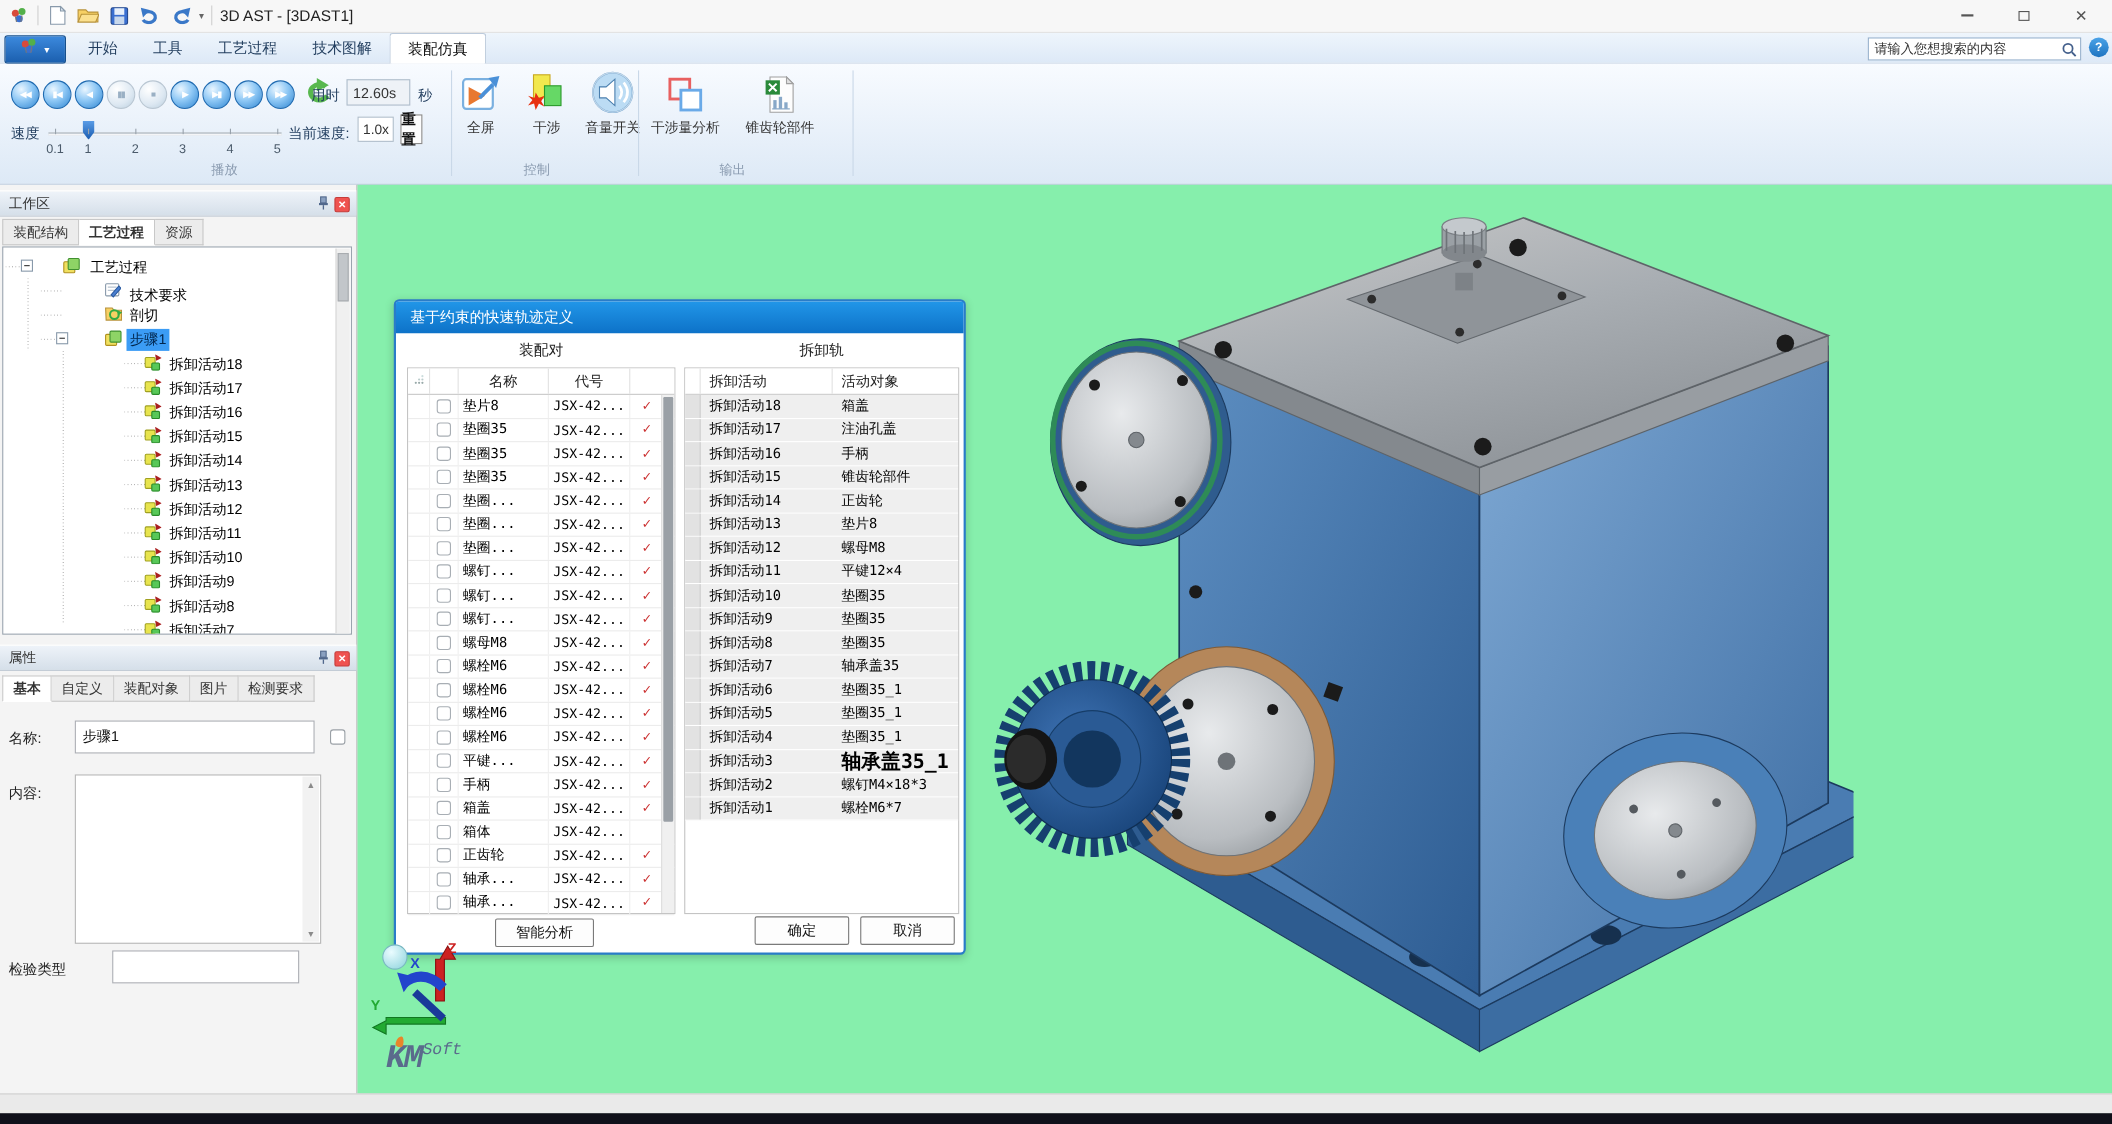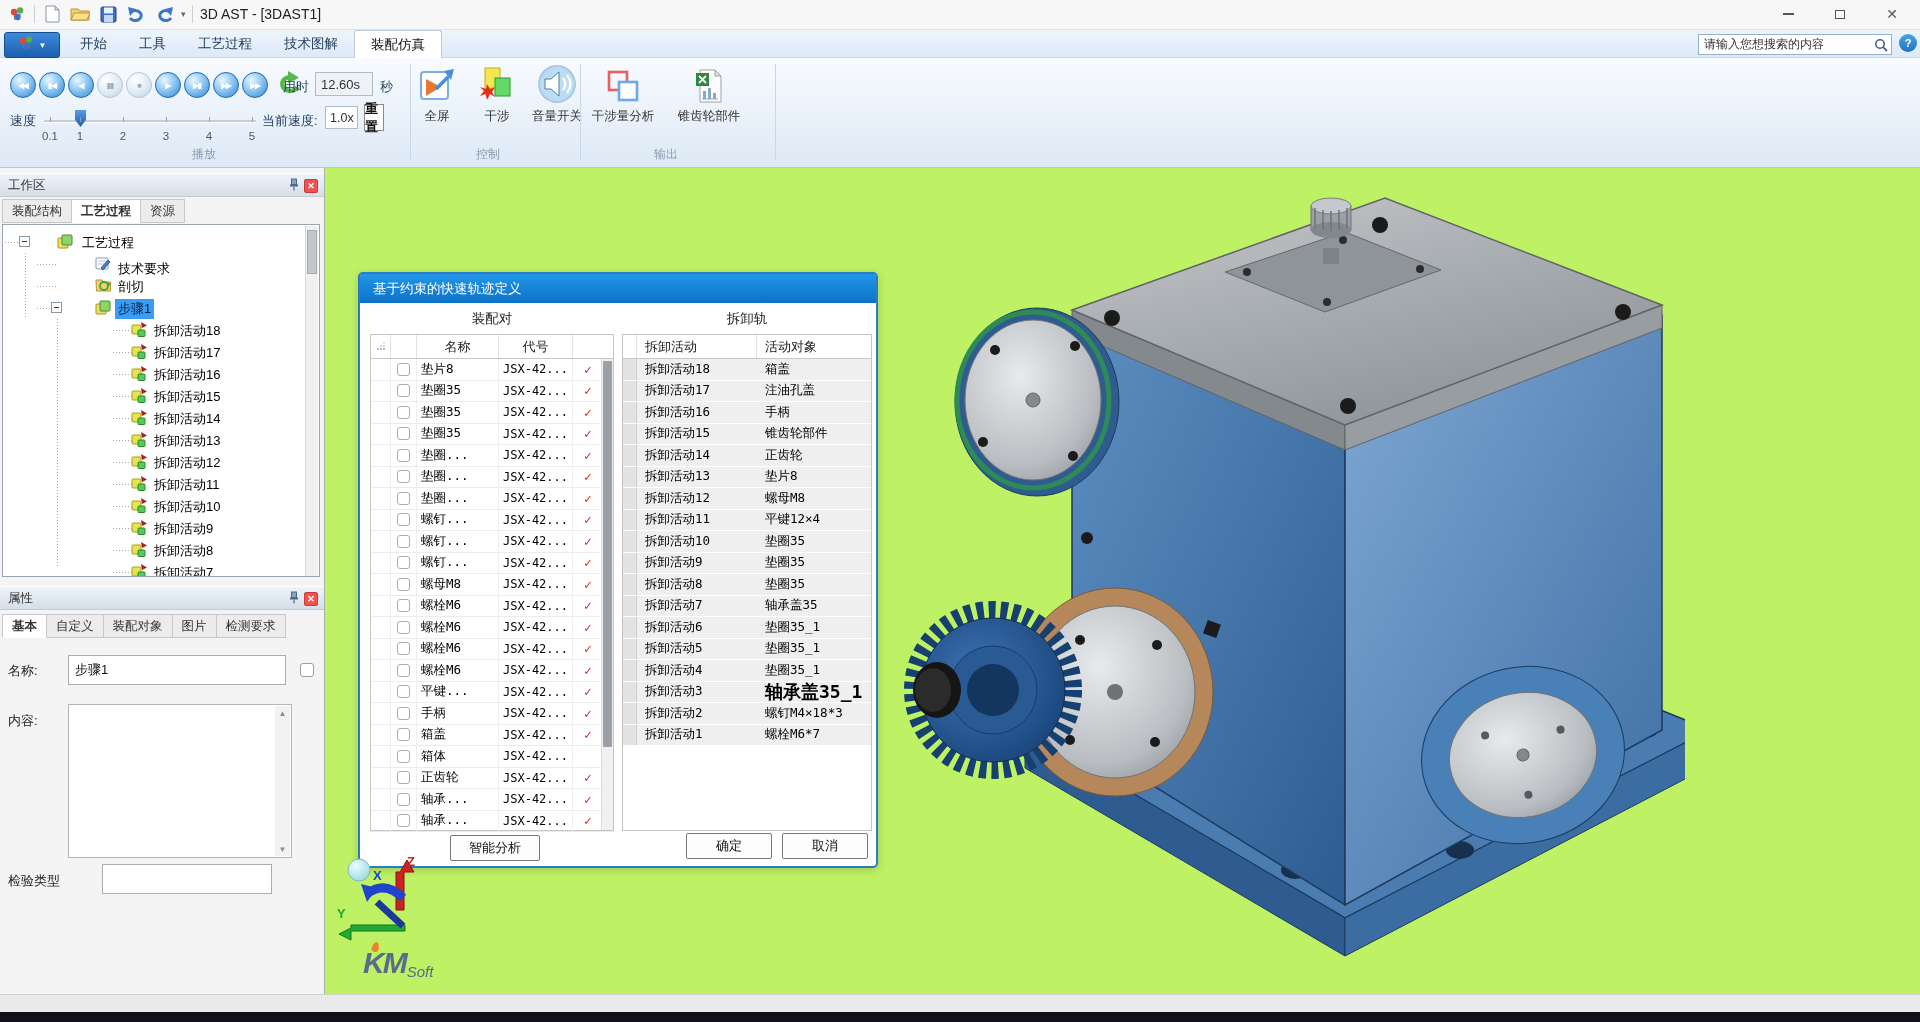--- a/index.html
+++ b/index.html
@@ -71,21 +71,21 @@
   .fld-label { position:absolute; font-size:13px; color:#222; }
   .fld-input { position:absolute; background:#fff; border:1px solid #abadb3; font-size:13px; color:#111; display:flex; align-items:center; padding-left:6px; }
   .mini-check { position:absolute; width:14px; height:14px; border:1px solid #9aa0a6; border-radius:3px; background:#fff; }
   .textarea { position:absolute; left:68px; top:536px; width:224px; height:154px; background:#fff; border:1px solid #b5b5b5; }
   .ta-scroll { position:absolute; right:1px; top:1px; bottom:1px; width:15px; background:#f2f2f2; }
   .ta-arrow { position:absolute; left:0; width:15px; height:14px; color:#8a8a8a; font-size:8px; display:flex; align-items:center; justify-content:center; }
   .pbtn-row { position:absolute; left:0; top:782px; width:322px; display:flex; gap:10px; padding-left:72px; }
   .gbtn { height:30px; background:#fdfdfd; border:1px solid #8a8a8a; border-radius:2px; font-size:13px; color:#111; display:flex; align-items:center; justify-content:center; }
 
   
-  .viewport { position:absolute; left:325px; top:168px; width:1595px; height:844px; background:#bef264; overflow:hidden; }
+  .viewport { position:absolute; left:325px; top:168px; width:1595px; height:844px; background:#86efac; overflow:hidden; }
 
   
   .dialog { position:absolute; left:33px; top:104px; width:520px; height:596px; background:#fff; border:2px solid #2a7cc8; border-radius:5px; box-shadow:0 2px 8px rgba(0,0,0,.18); }
   .dlg-title { position:absolute; left:0; top:0; right:0; height:29px; background:linear-gradient(#2196e8,#0d72c8); border-radius:2px 2px 0 0; color:#fff; font-size:13.5px; display:flex; align-items:center; padding-left:13px; }
   .dlg-sec { position:absolute; top:34px; height:22px; font-size:13.5px; color:#222; display:flex; align-items:center; justify-content:center; }
   .tbl { position:absolute; top:60px; background:#fff; border:1px solid #c4c4c4; font-family:"DejaVu Sans Mono","Liberation Sans",monospace; }
   .tbl-hdr { display:flex; height:24px; border-bottom:1px solid #c8c8c8; background:#fff; }
   .tbl-hdr .hc { display:flex; align-items:center; justify-content:center; font-size:13px; color:#222; border-right:1px solid #e2e2e2; }
   .lrow { display:flex; height:21.5px; border-bottom:1px solid #ececec; align-items:center; }
   .lrow .c { height:100%; display:flex; align-items:center; border-right:1px solid #efefef; }
@@ -95,21 +95,21 @@
   .ltbl-scroll .thumb { position:absolute; left:1px; top:2px; width:9px; height:82%; background:#9aa0a6; border-radius:1px; }
   .rrow { display:flex; height:21.5px; background:#efefef; border-bottom:1px solid #fff; align-items:center; }
   .rrow .rh { width:14px; height:100%; background:#e2e2e2; border-right:1px solid #cfcfcf; }
   .dlg-btn { position:absolute; height:26px; background:#fdfdfd; border:1px solid #7a7a7a; border-radius:2px; font-size:13px; color:#111; display:flex; align-items:center; justify-content:center; }
 
   
   .bottom-strip { position:absolute; left:0; top:1012px; width:1920px; height:10px; background:#10101a; }
   .pre-strip { position:absolute; left:0; top:994px; width:1920px; height:18px; background:#eaeaea; border-top:1px solid #d0d0d0; }
 
   
-  .kmlogo { position:absolute; left:38px; top:778px; display:flex; align-items:flex-end; }
+  .kmlogo { position:absolute; left:26px; top:778px; display:flex; align-items:flex-start;font-family:Liberation Mono, monospace; }
   .kmlogo .km { font-size:30px; font-weight:bold; font-style:italic; color:#5a6b8c; letter-spacing:-2px; position:relative; }
   .kmlogo .km::before { content:""; position:absolute; left:9px; top:-4px; width:7px; height:10px; background:#e8862a; border-radius:60% 40% 50% 50%/70% 70% 30% 30%; transform:rotate(12deg); }
   .kmlogo .soft { font-size:15px; font-style:italic; color:#5a6b8c; margin-left:1px; }
 </style>
 </head>
 <body>
 
 <div id="app">
 
   <div class="titlebar">

